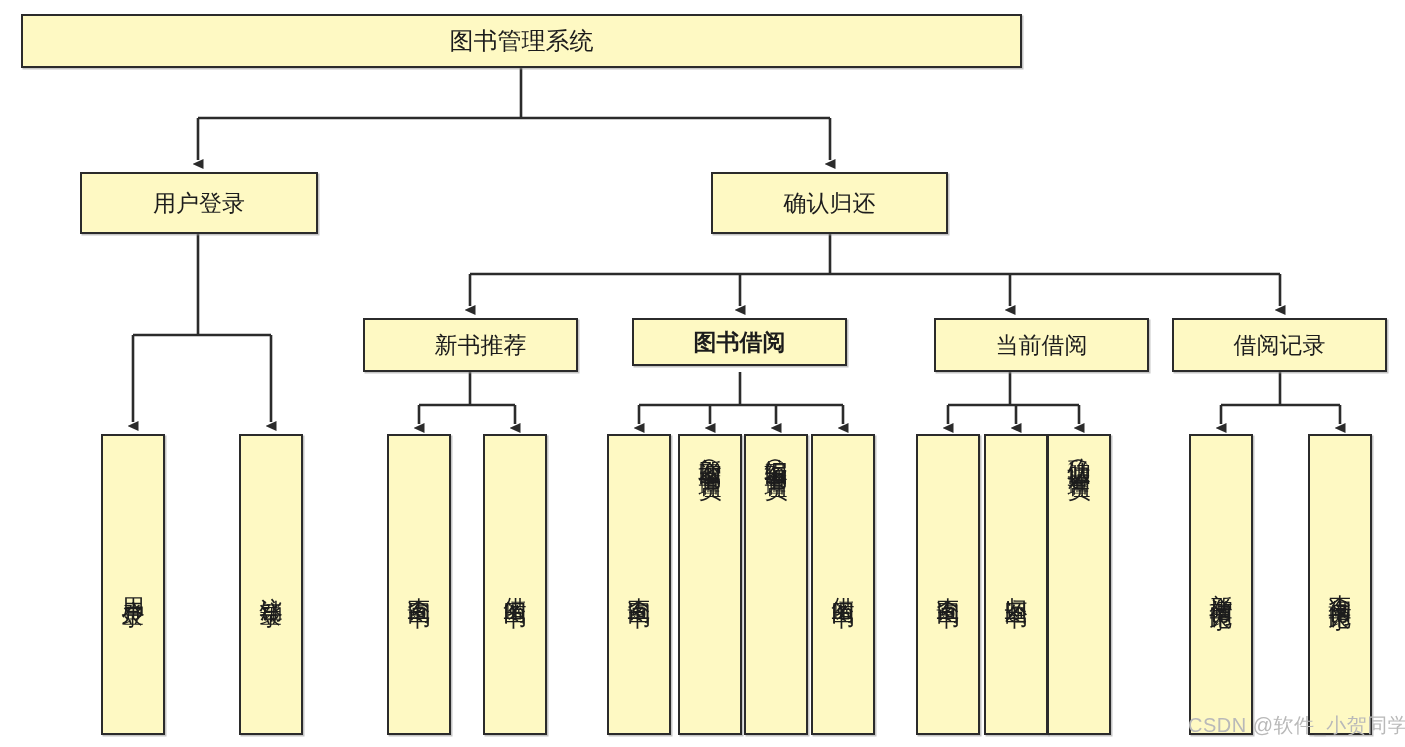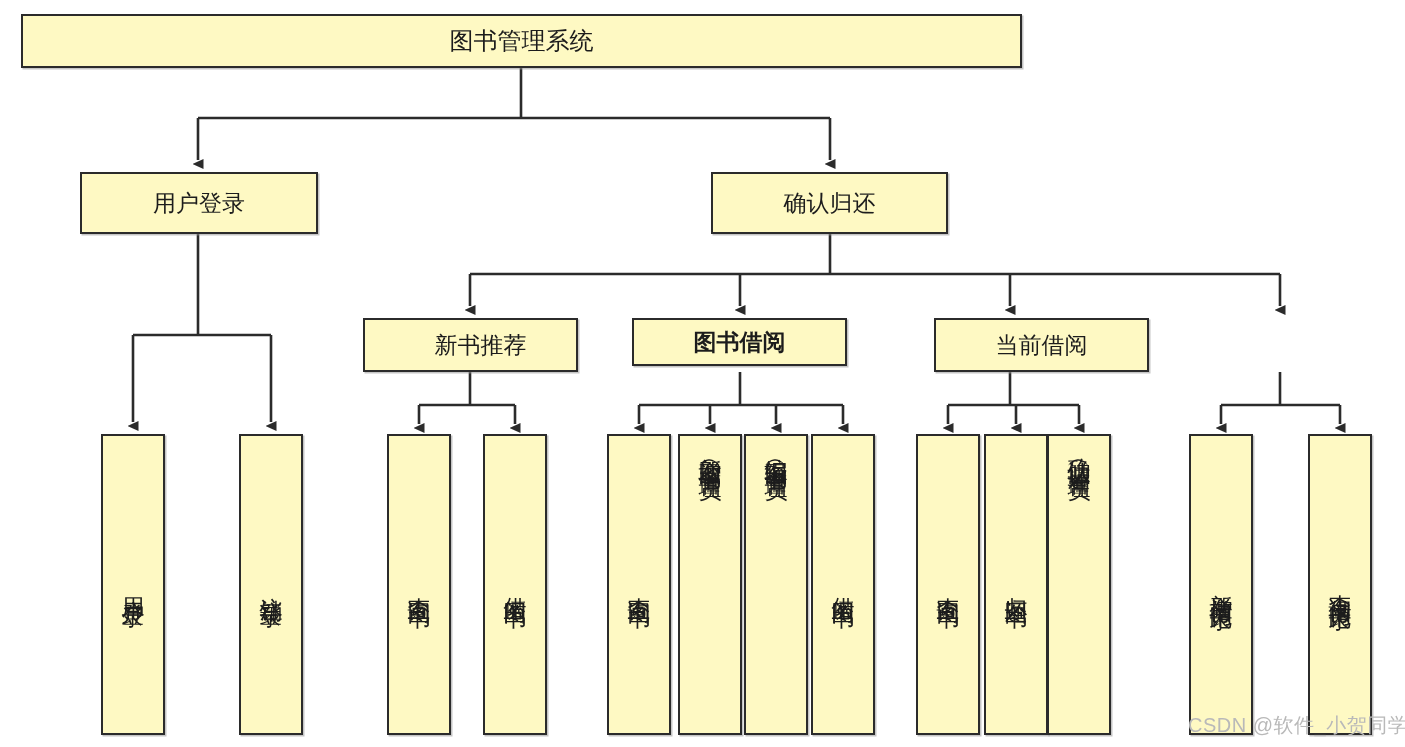--- a/index.html
+++ b/index.html
@@ -155,20 +155,23 @@
 
   <div class="node h-node" style="left:363px; top:318px; width:215px; height:54px;padding-left:20px;">
     <span class="node-label">新书推荐</span>
   </div>
   <div class="node h-node" style="left:632px; top:318px; width:215px; height:48px;font-weight:bold;">
     <span class="node-label">图书借阅</span>
   </div>
   <div class="node h-node" style="left:902px; top:318px; width:215px; height:54px;margin-left:32px;">
     <span class="node-label">当前借阅</span>
   </div>
+  <div class="node h-node" style="left:1172px; top:318px; width:215px; height:54px;">
+    <span class="node-label">借阅记录</span>
+  </div>
 
   <div class="node v-node center-v" style="left:101px; top:434px; width:64px; height:301px;">
     <span class="node-label">用户登录</span>
   </div>
   <div class="node v-node center-v" style="left:239px; top:434px; width:64px; height:301px;">
     <span class="node-label">注销登录</span>
   </div>
 
   <div class="node v-node center-v" style="left:387px; top:434px; width:64px; height:301px;">
     <span class="node-label">查询图书</span>

